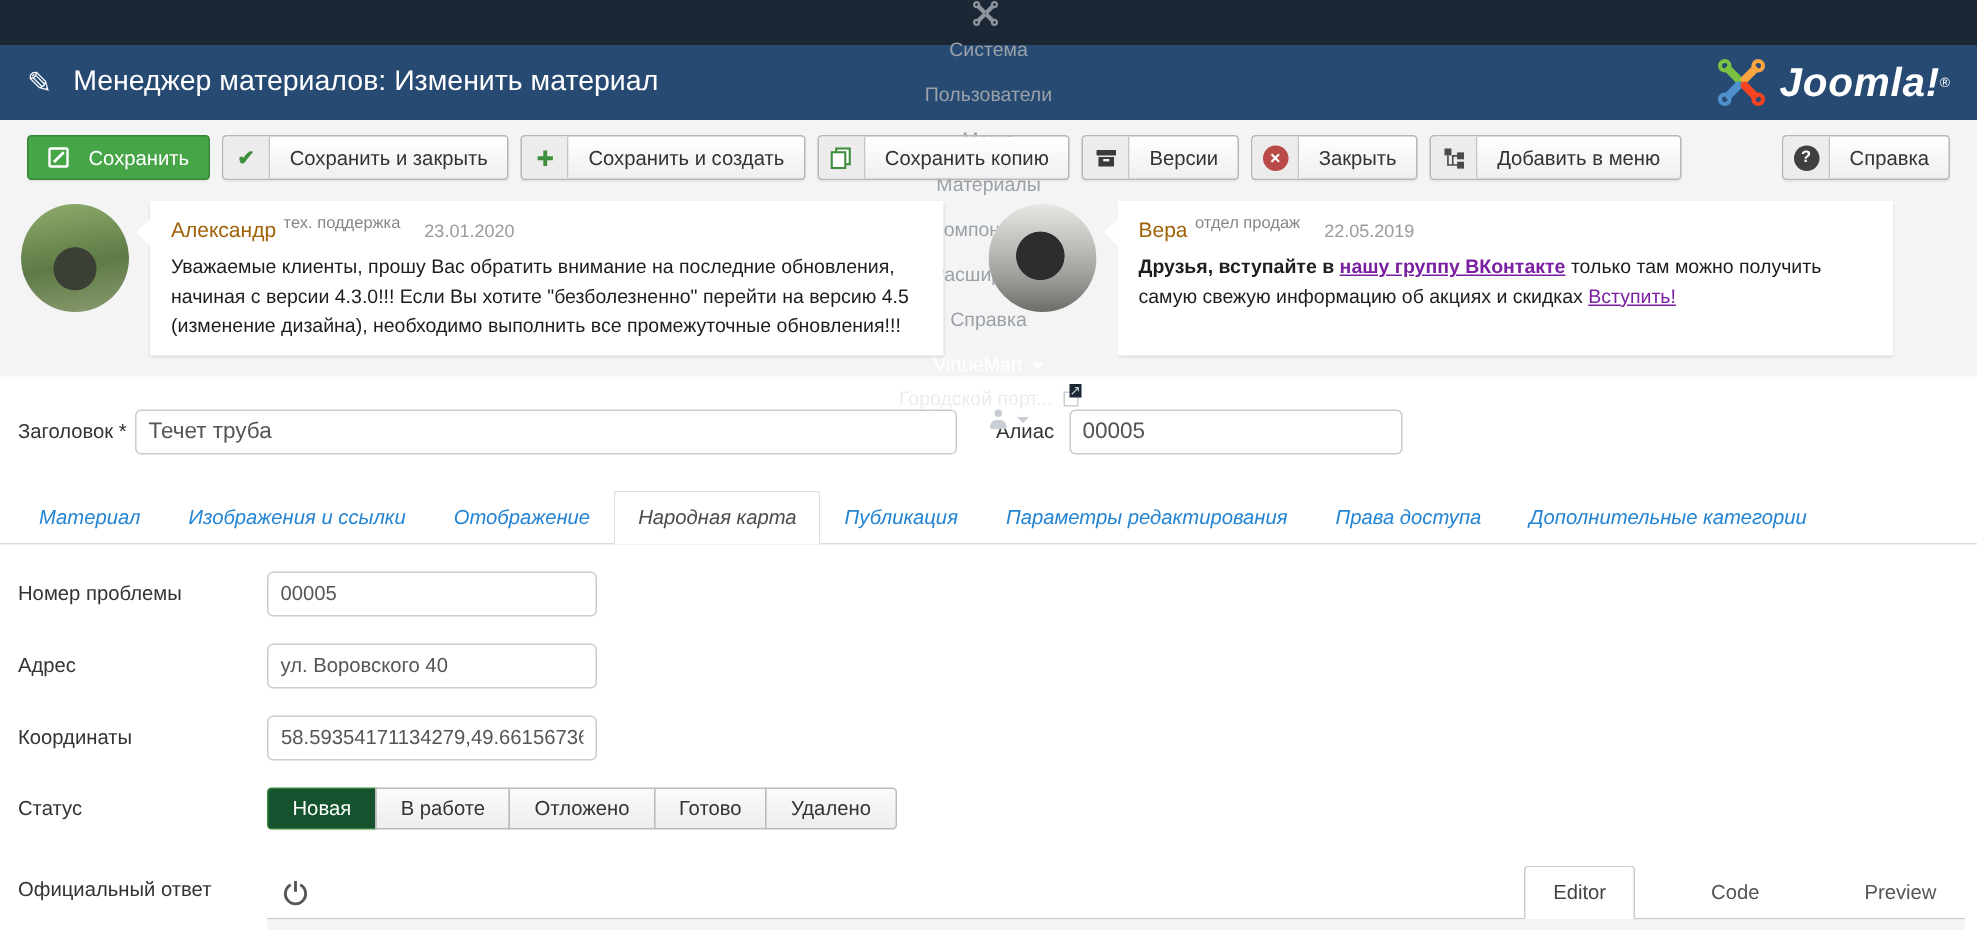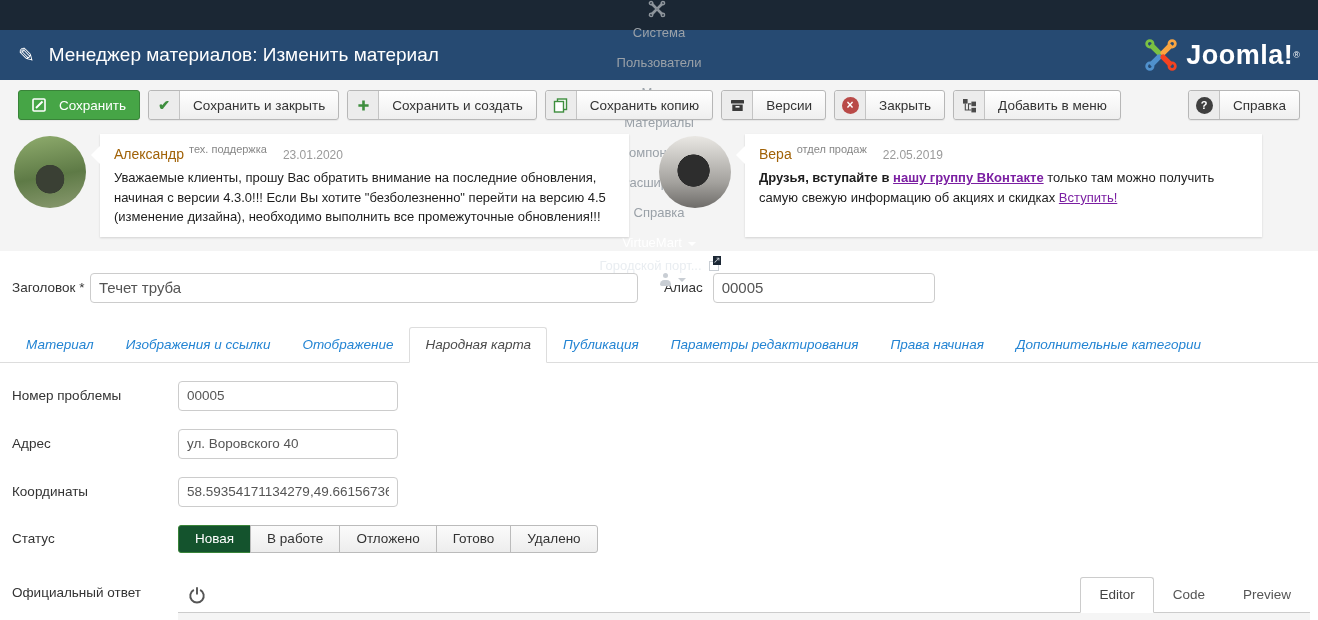--- a/index.html
+++ b/index.html
@@ -20,21 +20,21 @@
   .person::before { content:""; position:absolute; top:0; left:4px; width:5px; height:5px; border-radius:50%; background:#c9ced4; }
   .person::after { content:""; position:absolute; bottom:0; left:1px; width:11px; height:6px; border-radius:5px 5px 2px 2px; background:#c9ced4; }
   .caret { display:inline-block; width:0; height:0; border-left:4px solid transparent; border-right:4px solid transparent; border-top:4px solid #fff; margin-left:6px; vertical-align:middle; }
   .caret.gray { border-top-color:#c9ced4; }
 
   
   .titlebar { height:50px; background:#264a72; display:flex; align-items:center; padding:0 18px; }
   .pencil { color:#fff; font-size:20px; margin-right:14px; }
   .page-title { color:#fff; font-size:19px; font-weight:400; }
   .brand { margin-left:auto; display:flex; align-items:center; }
-  .brand-text { color:#fff; font-size:27px; font-weight:600; letter-spacing:.5px; margin-left:8px; }
+  .brand-text { color:#fff; font-size:27px; font-weight:600; letter-spacing:.5px; margin-left:8px;font-style:italic; }
   .brand-reg { color:#fff; font-size:9px; vertical-align:top; }
 
   
   .upper { background:#f4f4f4; padding:10px 0 14px; }
   .toolbar { display:flex; padding:0 18px; }
   .btn { display:flex; align-items:stretch; height:30px; background:linear-gradient(#fff,#efefef);
     border:1px solid #b7b7b7; border-radius:3px; margin-right:8px; cursor:pointer;
     box-shadow:0 1px 1px rgba(0,0,0,.06); }
   .btn .ic { width:31px; display:flex; align-items:center; justify-content:center;
     border-right:1px solid #c4c4c4; background:#ececec; border-radius:3px 0 0 3px; }
@@ -93,21 +93,21 @@
     background:linear-gradient(#fbfbfb,#ededed); border:1px solid #bbb; margin-left:-1px; cursor:pointer; }
   .sbtn:first-child { margin-left:0; border-radius:3px 0 0 3px; }
   .sbtn:last-child { border-radius:0 3px 3px 0; }
   .sbtn.active { background:#14532d; border-color:#398439; color:#fff; }
 
   .answer-row { display:flex; margin-top:24px; }
   .answer-row .flabel { width:178px; padding-left:12px; padding-top:8px; }
   .editor-col { flex:1; margin-right:8px; }
   .ed-head { display:flex; align-items:flex-end; border-bottom:1px solid #ccc; }
   .toggle-btn { margin:0 0 8px 10px; cursor:pointer; display:flex; }
-  .ed-tabs { margin-left:auto; display:flex; }
+  .ed-tabs { margin-left:auto; display:flex;gap:32px; }
   .ed-tab { font-size:13.5px; color:#555; padding:9px 18px 10px; cursor:pointer; border:1px solid transparent;
     border-radius:3px 3px 0 0; margin-bottom:-1px; }
   .ed-tab.active { background:#fff; border-color:#ccc; border-bottom-color:#fff; color:#444; }
   .ed-toolbar { background:#f5f5f5; border-bottom:1px solid #ddd; padding:9px 6px; display:flex; align-items:center; gap:3px; }
 </style>
 </head>
 <body>
 
 <div class="topbar">
   <span class="jmono">
@@ -274,21 +274,21 @@
   <input class="txt alias-input" type="text" value="00005" style="">
 </div>
 
 <div class="tabs">
   <span class="tab">Материал</span>
   <span class="tab">Изображения и ссылки</span>
   <span class="tab">Отображение</span>
   <span class="tab active">Народная карта</span>
   <span class="tab">Публикация</span>
   <span class="tab">Параметры редактирования</span>
-  <span class="tab">Права начиная</span>
+  <span class="tab">Права доступа</span>
   <span class="tab">Дополнительные категории</span>
 </div>
 
 <div class="frow">
   <span class="flabel">Номер проблемы</span>
   <input class="txt" type="text" value="00005" style="">
 </div>
 <div class="frow">
   <span class="flabel">Адрес</span>
   <input class="txt" type="text" value="ул. Воровского 40" style="">

